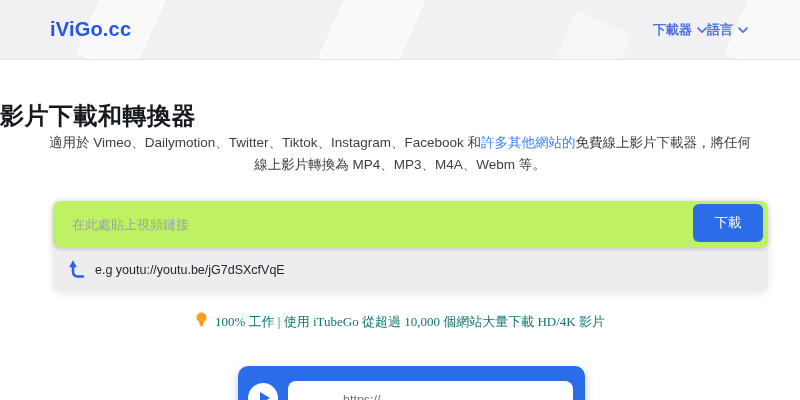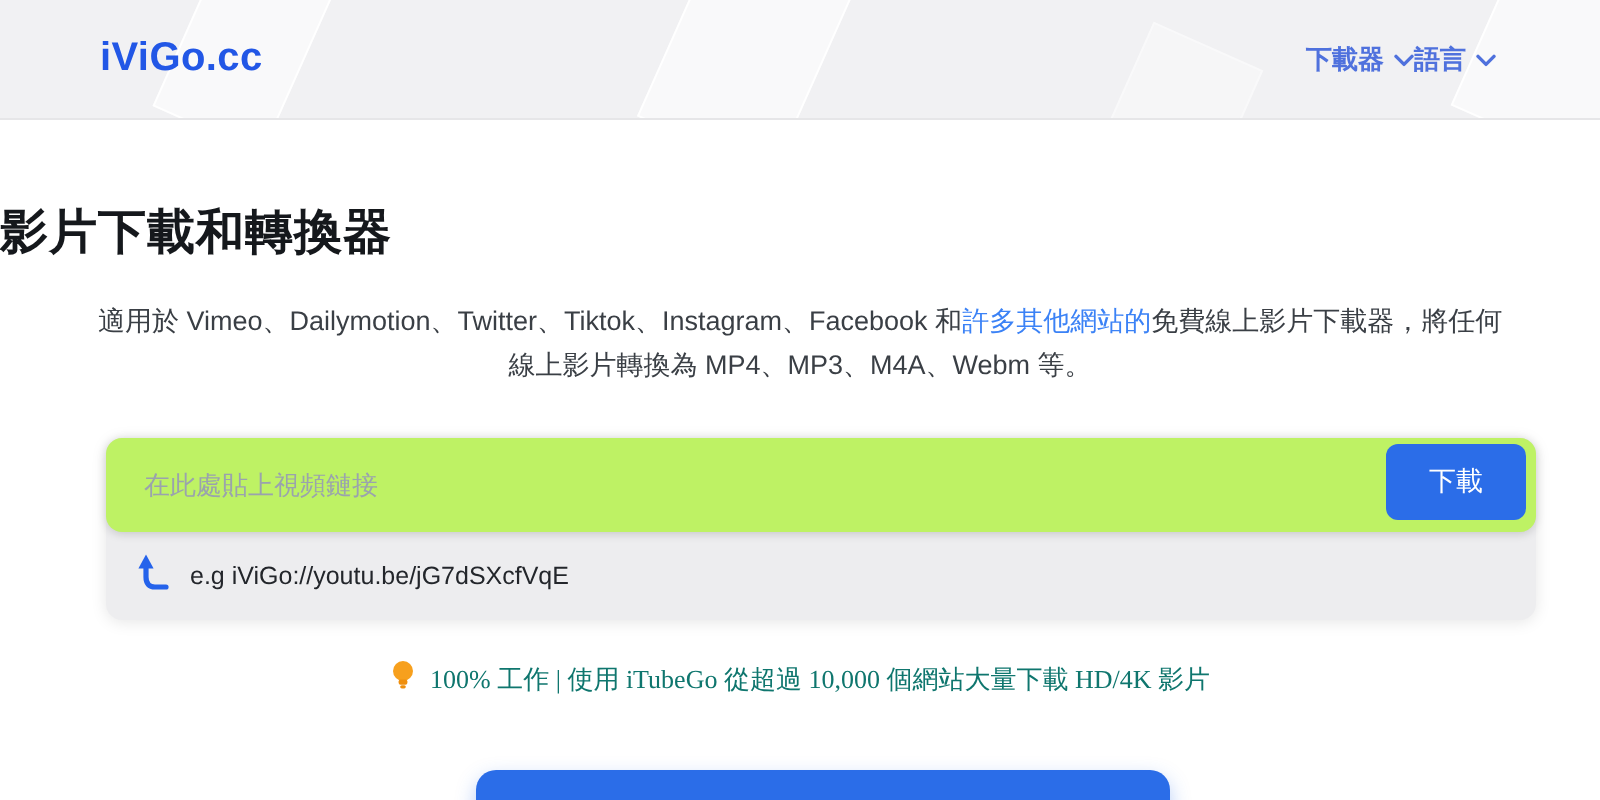--- a/index.html
+++ b/index.html
@@ -19,21 +19,21 @@
   .logo { position:relative; color:#2257e6; font-size:20px; font-weight:700;
     letter-spacing:.2px; cursor:pointer; }
   .nav { position:relative; display:flex; }
   .nav-item { display:flex; align-items:center; gap:5px; color:#4f71dd;
     font-size:13px; font-weight:700; cursor:pointer; }
   .nav-item svg { margin-top:2px; }
 
   
   .hero-title { margin-top:40px; text-align:left; font-size:24px;
     font-weight:700; color:#15181c; letter-spacing:.5px; }
-  .hero-desc { margin:18px auto 0; max-width:756px; padding:0 26px;
+  .hero-desc { margin:0 auto 0; max-width:756px; padding:0 26px;
     text-align:center; font-size:13.5px; line-height:22px; color:#3a3f45; }
   .hero-desc a { color:#3b82f6; text-decoration:none; cursor:pointer; }
 
   
   .widget { position:relative; margin:25px 0 0 53px; width:715px;
     border-radius:8px; background:#ededef;
     box-shadow:0 1px 8px rgba(0,0,0,.10); }
   .input-row { position:relative; height:47px; background:#bef264;
     border-radius:8px; box-shadow:0 1px 5px rgba(0,0,0,.16); }
   .url-input { width:630px; height:100%; border:none; outline:none;
@@ -102,21 +102,21 @@
     <input class="url-input" type="text" value="" placeholder="在此處貼上視頻鏈接" style="">
     <button class="dl-btn">下載</button>
   </div>
   <div class="example-row">
     <span>
       <svg width="18" height="21" viewBox="0 0 18 21">
         <path d="M15 18.5 H9.5 Q5 18.5 5 13.5 V8.5" fill="none" stroke="#2563eb" stroke-width="2.6" stroke-linecap="round"></path>
         <polygon points="1.2,9.2 8.8,9.2 5,2.2" fill="#2563eb"></polygon>
       </svg>
     </span>
-    <span class="example-text">e.g iViGo://youtu.be/jG7dSXcfVqE</span>
+    <span class="example-text">e.g youtu://youtu.be/jG7dSXcfVqE</span>
   </div>
 </div>
 
 <div class="tip-row">
   <span>
     <svg width="13" height="15" viewBox="0 0 13 15">
       <circle cx="6.5" cy="5.5" r="5" fill="#f7a01d"></circle>
       <rect x="4.3" y="9.8" width="4.4" height="2.6" rx="1" fill="#ef8f0e"></rect>
       <rect x="5.1" y="12.6" width="2.8" height="1.6" rx="0.8" fill="#ef8f0e"></rect>
     </svg>

